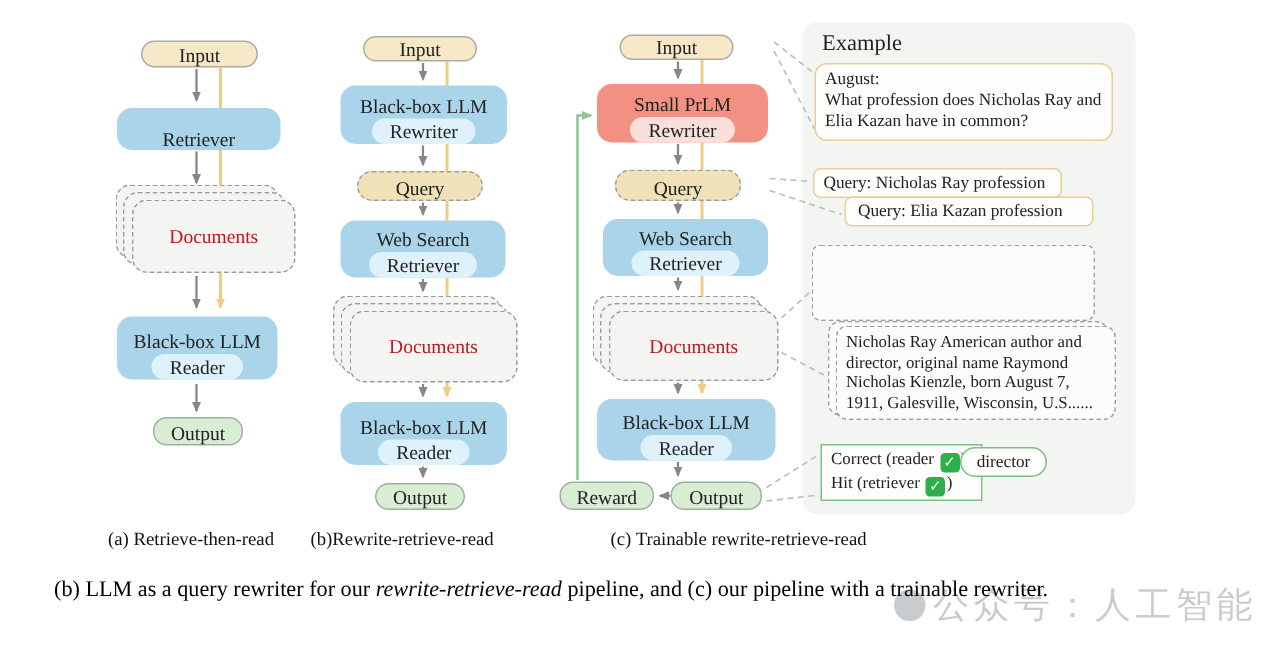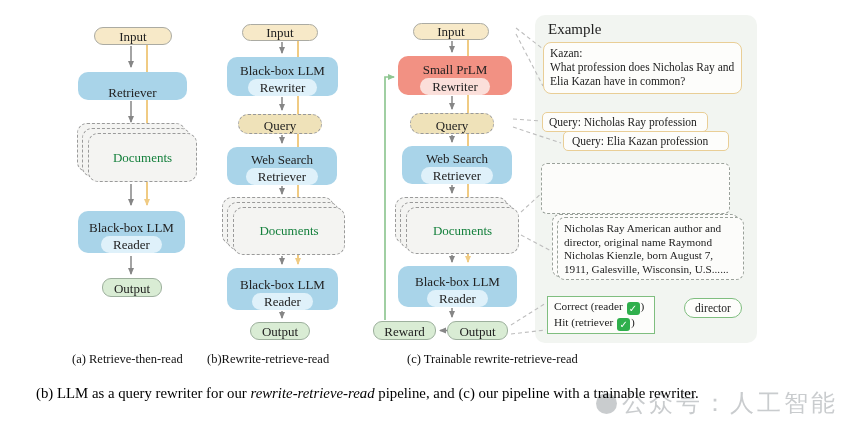--- a/index.html
+++ b/index.html
@@ -13,21 +13,21 @@
   .blue{background:#A9D4E9;border-radius:10px;}
   .red{background:#F29183;border-radius:10px;}
   .cream{background:#F7E9C8;border:1px solid #ABABA3;border-radius:9px;}
   .greenp{background:#D9ECD4;border:1px solid #9DB09D;border-radius:9px;}
   .queryp{background:#EFE2B9;border:1.4px dashed #999;border-radius:10px;}
   .inner-pill{border-radius:9px;padding:0 12px;line-height:17px;margin-top:1px;}
   .blue .inner-pill{background:#DFF1FA;}
   .red .inner-pill{background:#FBDFDA;}
   .docs{position:absolute;z-index:3;box-sizing:border-box;background:#F4F4F2;
         border:1.3px dashed #9a9a9a;border-radius:10px;display:flex;align-items:center;
-        justify-content:center;font-size:13px;color:#15803d;}
+        justify-content:center;font-size:13px;color:#b91c1c;}
   .ex-box{position:absolute;z-index:3;box-sizing:border-box;background:#FDFDFB;font-size:11.5px;
           line-height:14px;color:#222;}
   .tan-border{border:1px solid #E9CE96;}
   .dash-border{border:1.2px dashed #9aa19a;background:#FCFCFA;}
   .green-border{border:1.3px solid #7FBE7F;}
   .ex-title{position:absolute;left:548px;top:21px;z-index:3;font-size:15px;color:#222;}
   .col-cap{position:absolute;top:352px;z-index:3;font-size:12.5px;color:#111;white-space:nowrap;}
   .fig-cap{position:absolute;left:36px;top:384px;width:800px;z-index:4;font-size:14.8px;
            line-height:19.5px;color:#000;}
   .fig-cap i{font-style:italic;}
@@ -173,41 +173,41 @@
   <div class="node greenp" style="left:447px;top:321px;width:61px;height:19px;">
       <span>Output</span>
     </div>
   <div class="node greenp" style="left:373px;top:321px;width:63px;height:19px;">
       <span>Reward</span>
     </div>
 
   <div class="ex-title">Example</div>
 
   <div class="ex-box tan-border" style="left:543px;top:42px;width:199px;height:52px;border-radius:8px;padding:3px 6px;">
-    <div>Kazan:</div>
+    <div>August:</div>
     <div>What profession does Nicholas Ray and Elia Kazan have in common?</div>
   </div>
 
   <div class="ex-box tan-border" style="left:542px;top:112px;width:166px;height:20px;border-radius:5px;line-height:19px;padding-left:6px;">Query: Nicholas Ray profession</div>
   <div class="ex-box tan-border" style="left:563px;top:131px;width:166px;height:20px;border-radius:5px;line-height:19px;padding-left:8px;z-index:4;">Query: Elia Kazan profession</div>
 
   <div class="ex-box dash-border" style="left:541px;top:163px;width:189px;height:51px;border-radius:6px;"></div>
 
   <div class="ex-box dash-border" style="left:552px;top:214px;width:187px;height:63px;border-radius:8px;"></div>
   <div class="ex-box dash-border" style="left:557px;top:217px;width:187px;height:63px;border-radius:8px;padding:4px 6px;font-size:11.2px;line-height:13.5px;z-index:4;">Nicholas Ray American author and director, original name Raymond Nicholas Kienzle, born August 7, 1911, Galesville, Wisconsin, U.S......</div>
 
   <div class="ex-box green-border" style="left:547px;top:296px;width:108px;height:38px;border-radius:0;padding:2px 6px;line-height:15px;font-size:11.3px;">
     <div><span>Correct (reader </span><span class="chk">
           <span>✓</span>
         </span><span>)</span></div>
     <div><span>Hit (retriever </span><span class="chk">
           <span>✓</span>
         </span><span>)</span></div>
   </div>
-  <div class="ex-box green-border" style="left:684px;top:298px;width:58px;height:20px;border-radius:10px;text-align:center;line-height:18px;">director</div>
+  <div class="ex-box green-border" style="left:640px;top:298px;width:58px;height:20px;border-radius:10px;text-align:center;line-height:18px;">director</div>
 
   <div class="col-cap" style="left:72px;">(a) Retrieve-then-read</div>
   <div class="col-cap" style="left:207px;">(b)Rewrite-retrieve-read</div>
   <div class="col-cap" style="left:407px;">(c) Trainable rewrite-retrieve-read</div>
 
   <div class="watermark">
     <span class="wm-circle"></span>
     <span>公众号：人工智能</span>
   </div>
 

